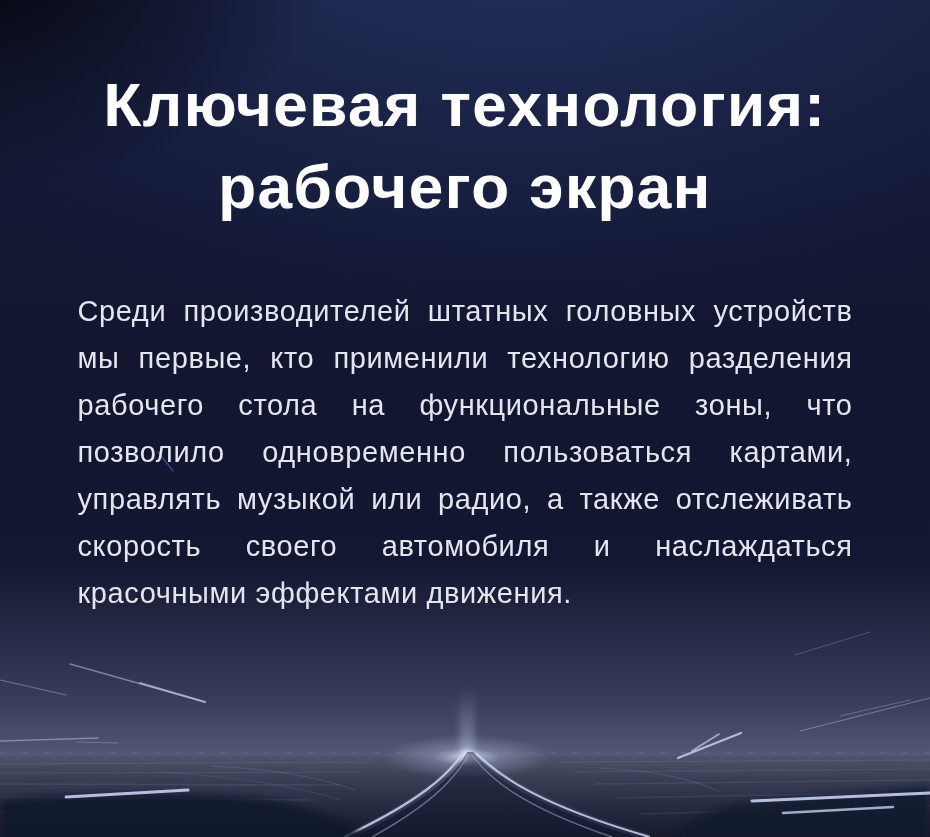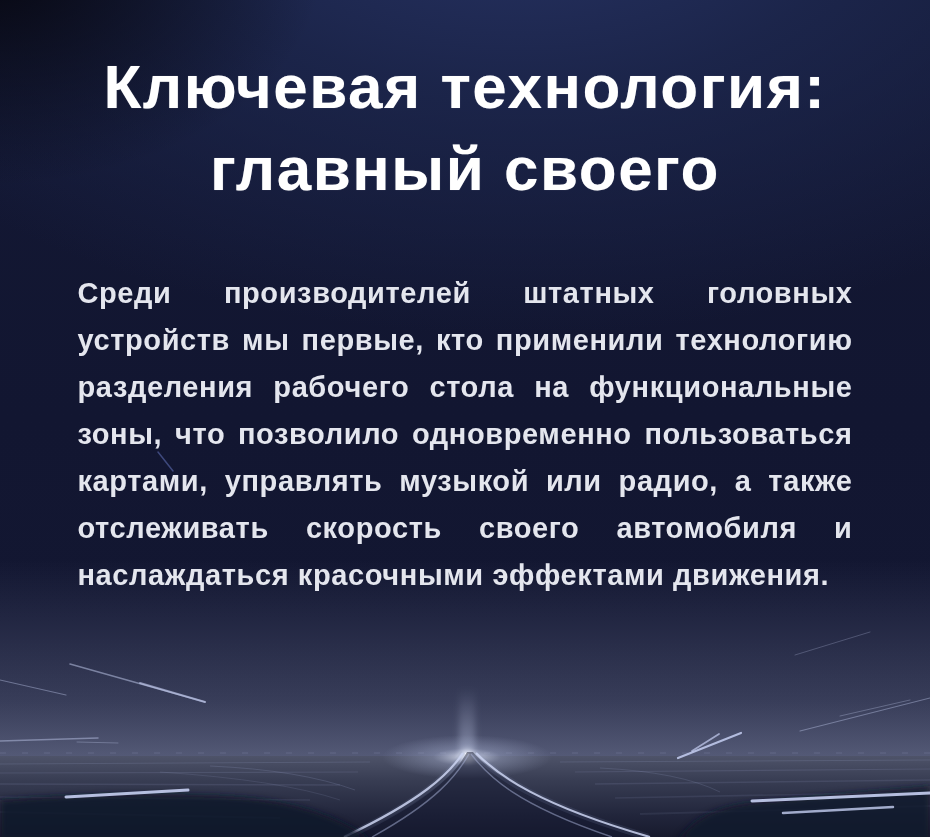--- a/index.html
+++ b/index.html
@@ -8,30 +8,30 @@
     width:930px;height:837px;
     overflow:hidden;
     font-family:"Liberation Sans", sans-serif;
     background:
       radial-gradient(620px 400px at -2% -4%, rgba(6,6,14,0.95) 0%, rgba(6,6,14,0) 55%),
       radial-gradient(1150px 640px at 56% -12%, #273364 0%, rgba(29,39,78,0.85) 30%, rgba(17,22,44,0) 68%),
       linear-gradient(180deg,#131834 0%, #121631 50%, #141833 100%);
   }
   .scene{position:absolute;left:0;top:0;width:930px;height:837px;display:block;}
   .title{
-    position:relative;margin:0;padding-top:46px;
+    position:relative;margin:0;padding-top:64px;
     text-align:center;color:#ffffff;
     font-size:62px;font-weight:700;line-height:82px;letter-spacing:1.5px;
     text-shadow:0 0 1px rgba(255,255,255,0.35);
   }
   .title span{display:block;}
   .description{
     position:relative;width:775px;margin:60px auto 0;
     text-align:justify;color:#e4e6ee;
-    font-size:29px;font-weight:700;line-height:47px;letter-spacing:0.6px;
+    font-size:29px;font-weight:400;line-height:47px;letter-spacing:0.6px;
   }
 </style>
 </head>
 <body>
 
 <div class="page">
 
   <svg class="scene" viewBox="0 0 930 837" aria-hidden="true">
     <defs>
       <linearGradient id="hazeG" x1="0" y1="0" x2="0" y2="1">
@@ -128,18 +128,18 @@
       <line x1="70" y1="664" x2="205" y2="702" stroke-width="1.6" opacity="0.5"></line>
       <line x1="140" y1="683" x2="205" y2="702" stroke-width="2" opacity="0.6"></line>
       <line x1="0" y1="680" x2="66" y2="695" stroke-width="1.2" opacity="0.4"></line>
       <line x1="795" y1="655" x2="870" y2="632" stroke-width="1" opacity="0.25"></line>
       <line x1="158" y1="452" x2="173" y2="471" stroke="#6272bc" stroke-width="1.5" opacity="0.55"></line>
     </g>
   </svg>
 
   <h1 class="title">
     <span>Ключевая технология:</span>
-    <span>главный своего</span>
+    <span>рабочего экран</span>
   </h1>
 
   <p class="description">Среди производителей штатных головных устройств мы первые, кто применили технологию разделения рабочего стола на функциональные зоны, что позволило одновременно пользоваться картами, управлять музыкой или радио, а также отслеживать скорость своего автомобиля и наслаждаться красочными эффектами движения.</p>
 
 </div>
 
 </body></html>

